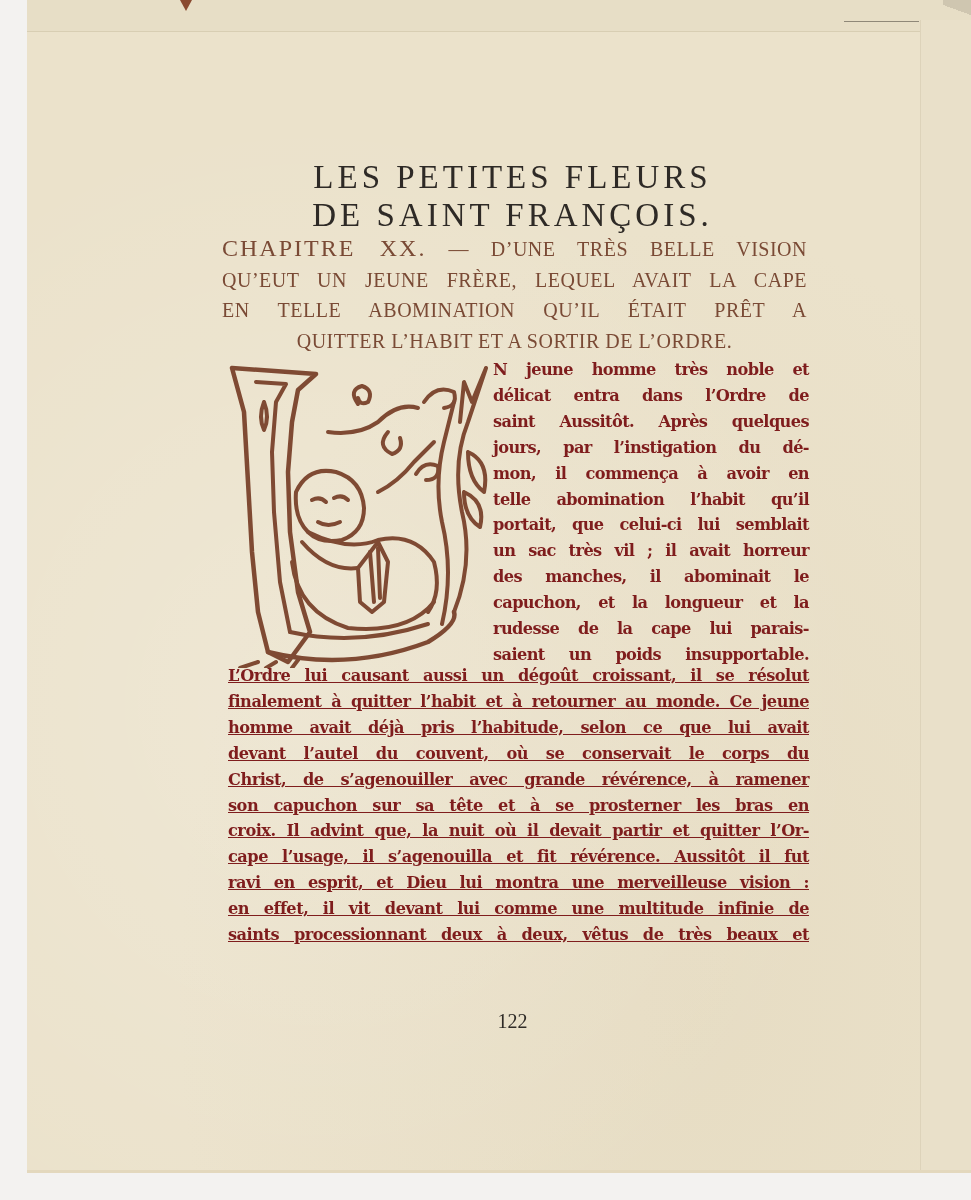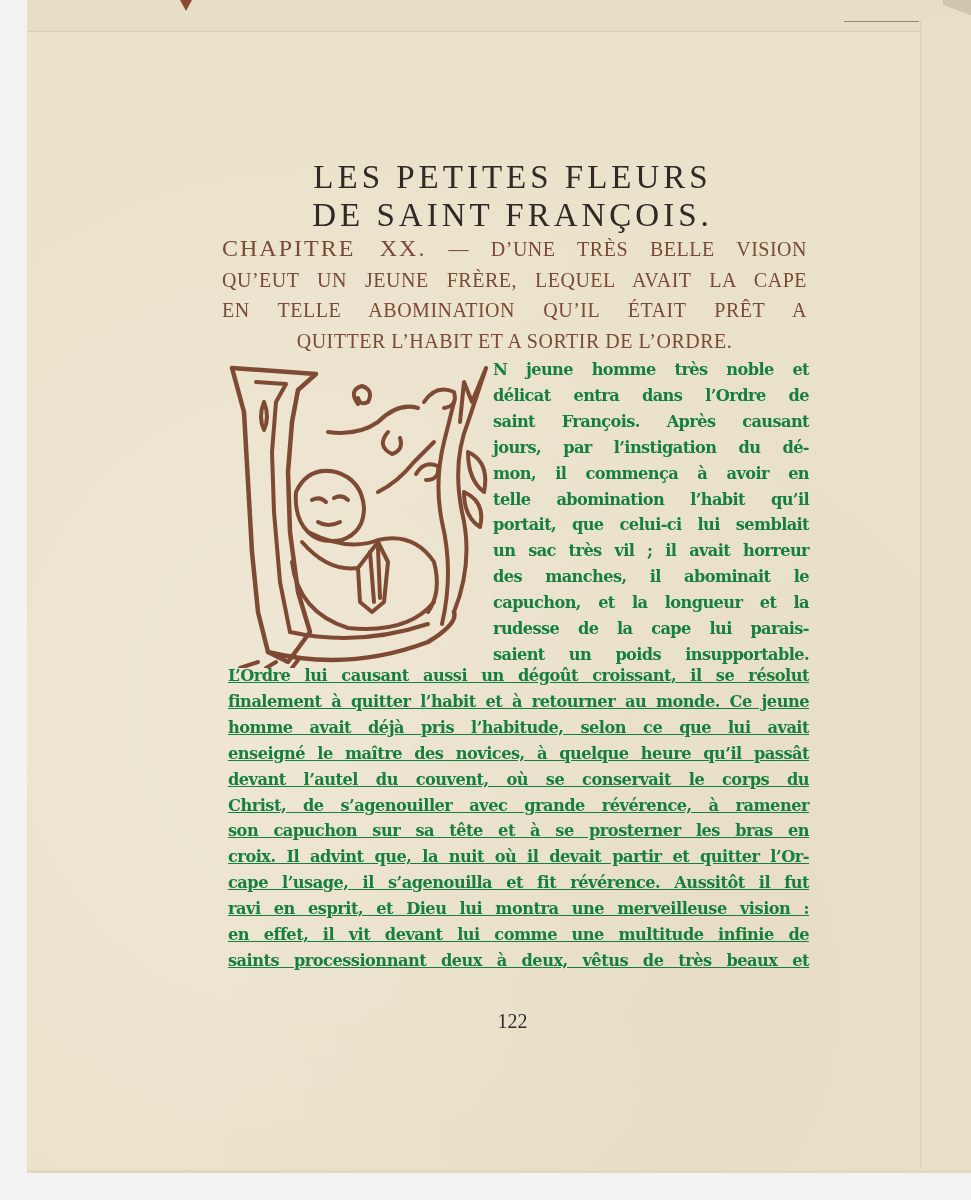--- a/index.html
+++ b/index.html
@@ -67,21 +67,21 @@
     }
     .chapter .line { display: block; white-space: nowrap; text-align: justify; text-align-last: justify; }
     .chapter .line.last { text-align: left; text-align-last: center; }
     .chapter .ch-big { font-size: 24px; letter-spacing: 2px; }
 
     .initial {
       position: absolute; left: 228px; top: 362px; width: 262px; height: 306px;
     }
 
     .body-text {
-      color: #15803d;
+      color: #7f1d1d;
       font-family: "DejaVu Serif", serif;
       font-size: 16.2px;
       font-weight: bold;
       line-height: 25.9px;
     }
     .narrow {
       position: absolute; left: 493px; top: 357px; width: 316px;
     }
     .wide {
       position: absolute; left: 228px; top: 663px; width: 581px;
@@ -155,37 +155,36 @@
       <path d="M142 190 L146 240 M150 186 L152 236"></path>
 
       <path d="M64 200 Q70 250 120 266 Q180 272 206 240"></path>
     </g>
   </svg>
 </div>
 
 <div class="body-text narrow">
   <span class="line">N jeune homme très noble et</span>
   <span class="line">délicat entra dans l’Ordre de</span>
-  <span class="line">saint François. Après causant</span>
+  <span class="line">saint Aussitôt. Après quelques</span>
   <span class="line">jours, par l’instigation du dé-</span>
   <span class="line">mon, il commença à avoir en</span>
   <span class="line">telle abomination l’habit qu’il</span>
   <span class="line">portait, que celui-ci lui semblait</span>
   <span class="line">un sac très vil ; il avait horreur</span>
   <span class="line">des manches, il abominait le</span>
   <span class="line">capuchon, et la longueur et la</span>
   <span class="line">rudesse de la cape lui parais-</span>
   <span class="line">saient un poids insupportable.</span>
 </div>
 
 <div class="body-text wide">
   <span class="line">L’Ordre lui causant aussi un dégoût croissant, il se résolut</span>
   <span class="line">finalement à quitter l’habit et à retourner au monde. Ce jeune</span>
   <span class="line">homme avait déjà pris l’habitude, selon ce que lui avait</span>
-  <span class="line">enseigné le maître des novices, à quelque heure qu’il passât</span>
   <span class="line">devant l’autel du couvent, où se conservait le corps du</span>
   <span class="line">Christ, de s’agenouiller avec grande révérence, à ramener</span>
   <span class="line">son capuchon sur sa tête et à se prosterner les bras en</span>
   <span class="line">croix. Il advint que, la nuit où il devait partir et quitter l’Or-</span>
   <span class="line">cape l’usage, il s’agenouilla et fit révérence. Aussitôt il fut</span>
   <span class="line">ravi en esprit, et Dieu lui montra une merveilleuse vision :</span>
   <span class="line">en effet, il vit devant lui comme une multitude infinie de</span>
   <span class="line">saints processionnant deux à deux, vêtus de très beaux et</span>
 </div>
 

